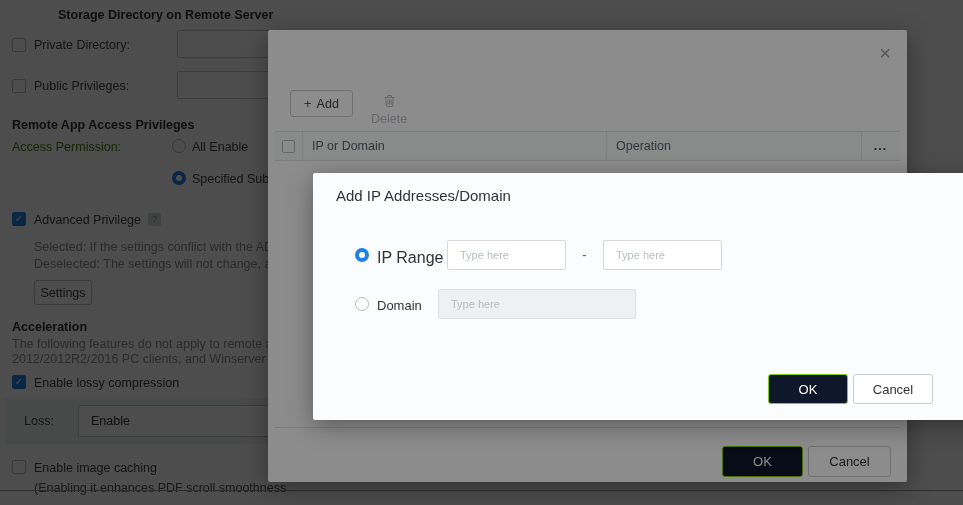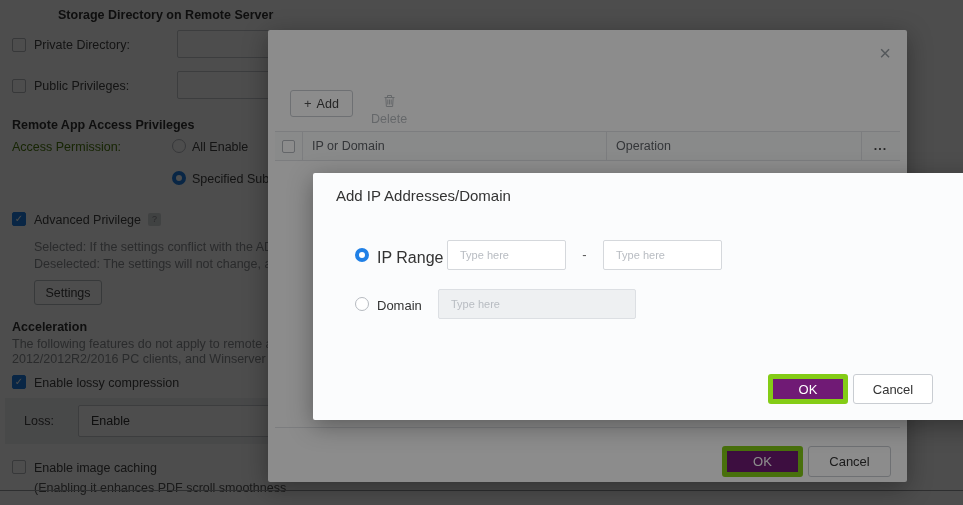--- a/index.html
+++ b/index.html
@@ -47,21 +47,21 @@
     font-size:12.5px; color:#5f6368; padding-left:9px; }
   .tbl-col:last-child { border-right:none; }
   .col-check { width:28px; justify-content:center; padding-left:0; }
   .col-ip { width:304px; }
   .col-op { width:255px; }
   .col-more { width:37px; justify-content:center; font-weight:bold; color:#444; letter-spacing:1px; padding-left:0; }
   .tbl-check { width:13px; height:13px; border:1px solid #b6bac0; border-radius:2px; background:#fff; }
   .tbl-body { border-bottom:1px solid #e2e4e7; }
   
   .btn { display:flex; align-items:center; justify-content:center; border-radius:3px; font-size:13px; cursor:pointer; }
-  .btn-primary { background:#701a75; color:#fff; border:5px solid #84cc16; }
+  .btn-primary { background:#0f172a; color:#fff; border:1px solid #84cc16; }
   .btn-plain { background:#fff; color:#333; border:1px solid #c9cdd2; }
   
   .text-input { border:1px solid #d5d8dc; border-radius:2px; background:#fff; font-size:11px; color:#333;
     padding:0 12px; font-family:"Liberation Sans","DejaVu Sans",sans-serif; outline:none; }
   .text-input::placeholder { color:#b8bcc2; }
   .text-input:disabled { background:#eef0f2; border-color:#dcdfe3; }
   .dash-sep { font-size:13px; color:#555; text-align:center; }
 </style>
 </head>
 <body>
@@ -88,21 +88,21 @@
     <div class="abs radio selected" style="left:172px; top:171px;"></div>
     <div class="abs lbl" style="left:192px; top:172px;">Specified Subnets</div>
 
     <div class="abs checkbox checked" style="left:12px; top:212px;"><span>✓</span></div>
     <div class="abs lbl" style="left:34px; top:213px;">Advanced Privilege</div>
     <div class="abs help-icon" style="left:148px; top:213px;">?</div>
 
     <div class="abs note" style="left:34px; top:240px;">Selected: If the settings conflict with the AD d</div>
     <div class="abs note" style="left:34px; top:257px;">Deselected: The settings will not change, and</div>
 
-    <div class="abs page-btn" style="left:34px; top:280px; width:68px; height:25px;">Settings</div>
+    <div class="abs page-btn" style="left:34px; top:280px; width:58px; height:25px;">Settings</div>
 
     <div class="abs heading" style="left:12px; top:320px;">Acceleration</div>
     <div class="abs note" style="left:12px; top:337px;">The following features do not apply to remote ap</div>
     <div class="abs note" style="left:12px; top:352px;">2012/2012R2/2016 PC clients, and Winserver M</div>
 
     <div class="abs checkbox checked" style="left:12px; top:375px;"><span>✓</span></div>
     <div class="abs lbl" style="left:34px; top:376px;">Enable lossy compression</div>
 
     <div class="abs loss-panel" style="left:5px; top:398px; width:430px; height:46px;"></div>
     <div class="abs lbl" style="left:24px; top:414px;">Loss:</div>

